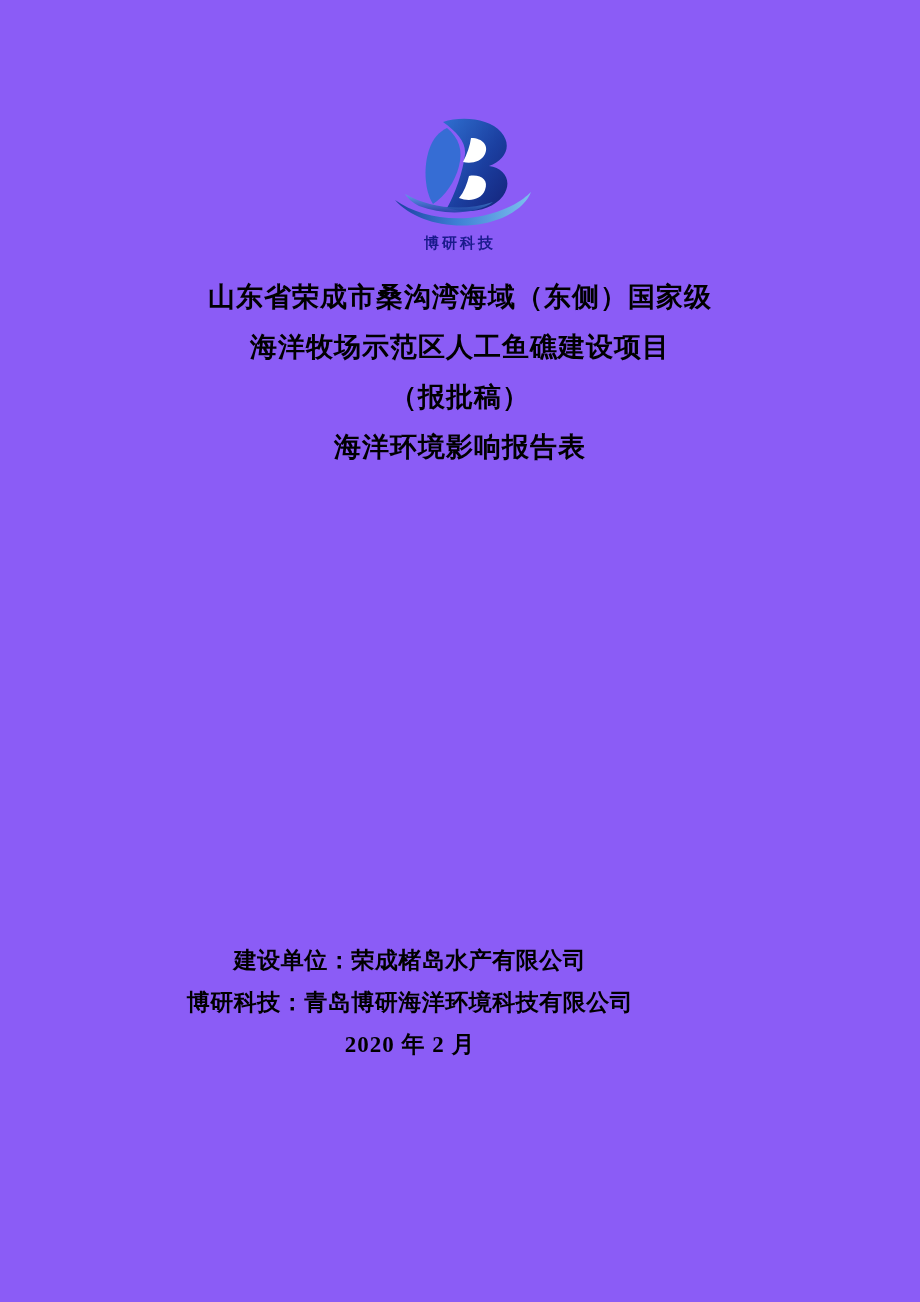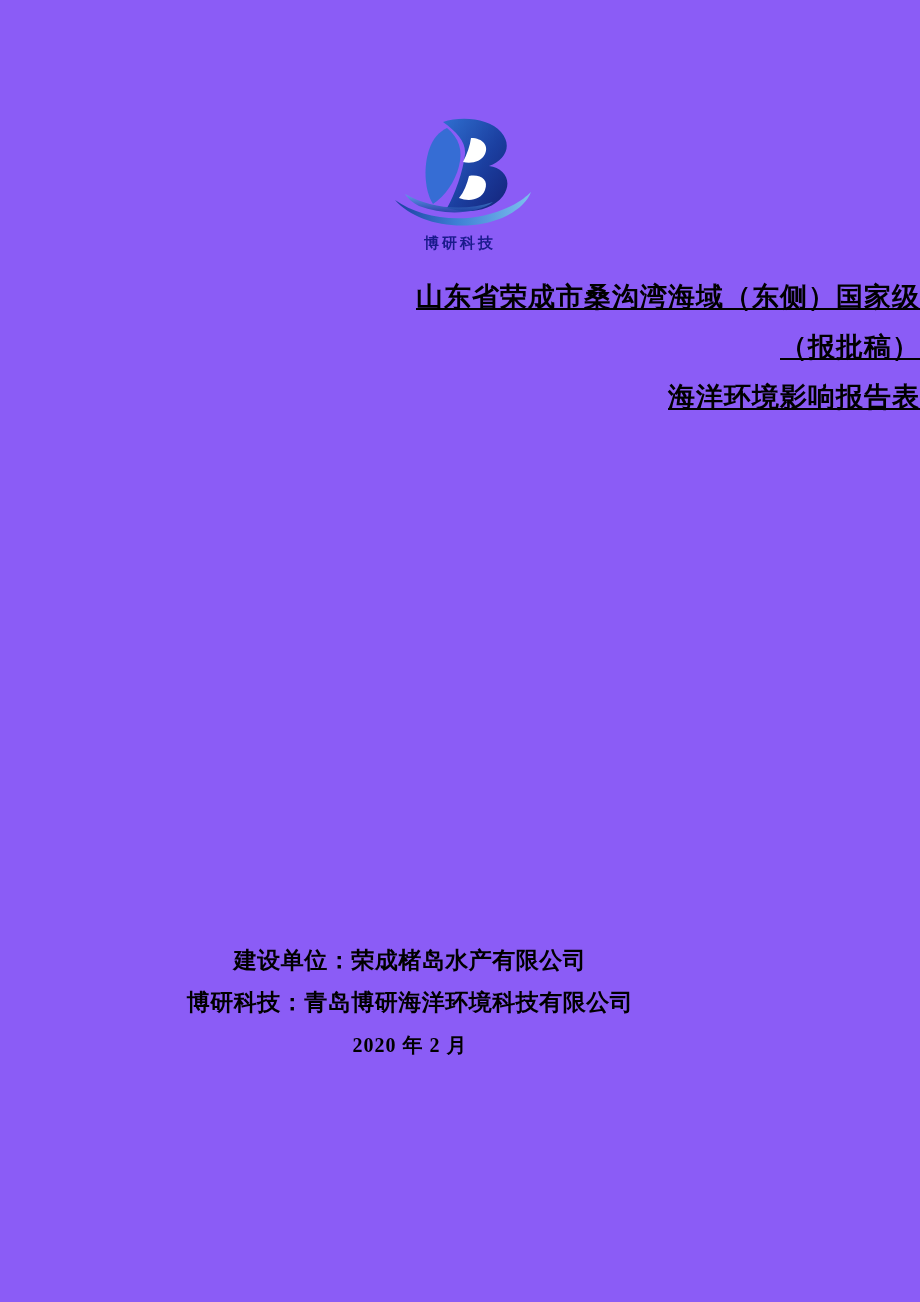--- a/index.html
+++ b/index.html
@@ -47,22 +47,21 @@
     color: #1a1a8c;
     font-weight: 700;
   }
 
   
   .title-block {
     position: absolute;
     top: 272px;
     left: 0;
     width: 920px;
-    text-align: right;
-    text-decoration: underline;
+    text-align: center;
   }
   .title-line {
     font-family: "Liberation Serif", "DejaVu Serif", serif;
     font-weight: bold;
     font-size: 27px;
     line-height: 50px;
     letter-spacing: 1px;
     color: #000000;
   }
 
@@ -78,21 +77,21 @@
     font-family: "Liberation Serif", "DejaVu Serif", serif;
     font-weight: bold;
     font-size: 23px;
     line-height: 42px;
     letter-spacing: 0.5px;
     color: #000000;
   }
   .date-line {
     font-family: "Liberation Serif", "DejaVu Serif", serif;
     font-weight: bold;
-    font-size: 20px;
+    font-size: 23px;
     line-height: 42px;
     letter-spacing: 1px;
     color: #000000;
   }
 </style>
 </head>
 <body>
 
 <div class="page">
 
@@ -124,20 +123,21 @@
 
         <path d="M10 92 C38 112 86 118 126 98 C136 93 142 88 146 84 C140 100 118 114 88 117 C56 120 26 110 10 92 Z" fill="url(#gradSwoosh)"></path>
         <path d="M20 86 C44 100 78 104 108 94 C92 106 60 108 34 98 C28 95 23 91 20 86 Z" fill="url(#gradTail)" opacity="0.85"></path>
       </svg>
     </div>
     <div class="logo-caption">博研科技</div>
   </div>
 
   <div class="title-block">
     <div class="title-line">山东省荣成市桑沟湾海域（东侧）国家级</div>
+    <div class="title-line">海洋牧场示范区人工鱼礁建设项目</div>
     <div class="title-line">（报批稿）</div>
     <div class="title-line">海洋环境影响报告表</div>
   </div>
 
   <div class="units-block">
     <div class="unit-line">建设单位：荣成楮岛水产有限公司</div>
     <div class="unit-line">博研科技：青岛博研海洋环境科技有限公司</div>
     <div class="date-line">2020 年 2 月</div>
   </div>
 

